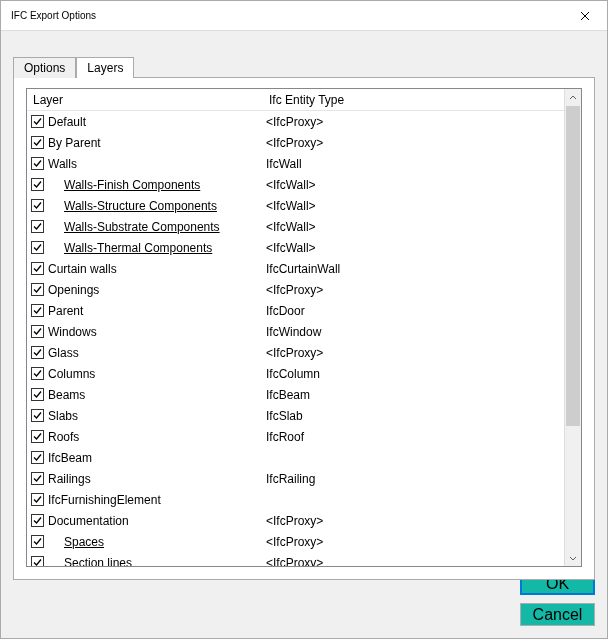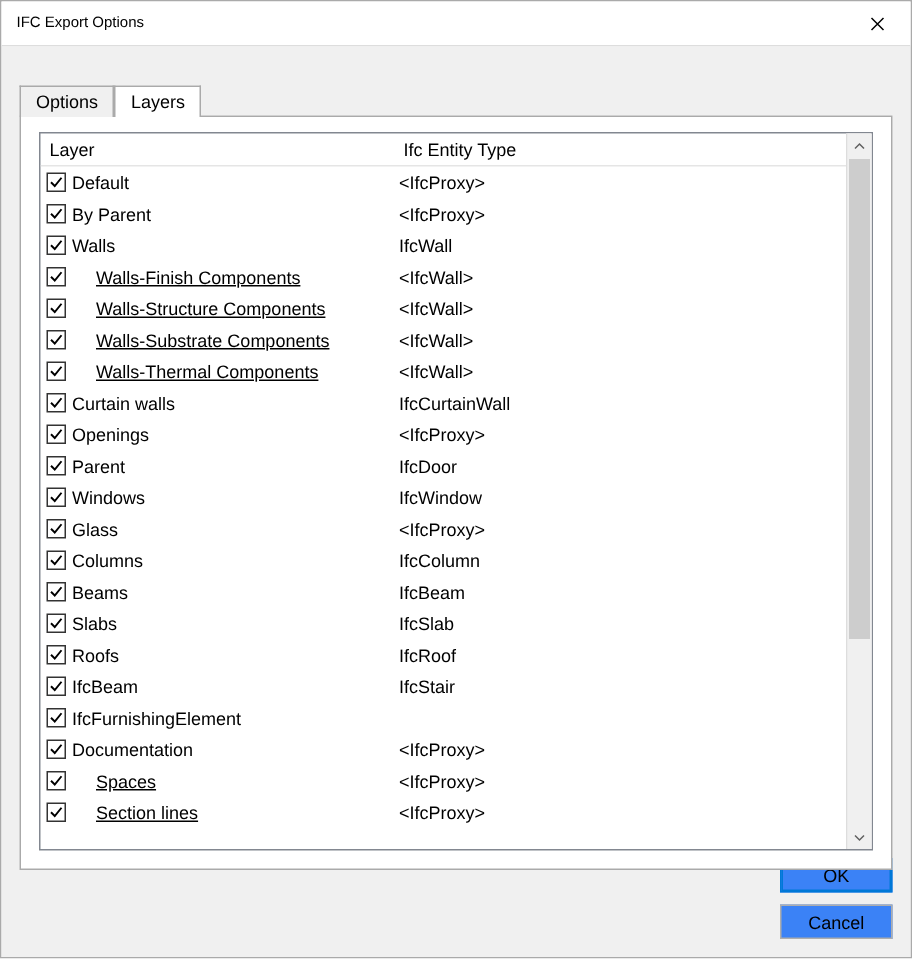--- a/index.html
+++ b/index.html
@@ -136,23 +136,23 @@
     background: #cdcdcd;
   }
   .button-row {
     position: absolute;
     right: 12px;
     bottom: 12px;
     display: flex; flex-direction: column; gap: 8px;
   }
   .btn {
     width: 75px; height: 23px;
-    background: #3b82f6;
+    background: #14b8a6;
     border: 1px solid #adadad;
-    font-family: inherit; font-size: 12px;
+    font-family: inherit; font-size: 16px;
     cursor: default;
     text-align: center;
   }
   .btn.default {
     border: 1px solid #0078d7;
     outline: 1px solid #0078d7;
     outline-offset: -2px;
   }
 </style>
 </head>
@@ -331,21 +331,29 @@
                 <span class="lbl-layer">Roofs</span>
                 <span class="lbl-type">IfcRoof</span>
               </div>
               <div class="row">
                 <span class="chk">
                   <svg viewBox="0 0 11 11">
                     <path d="M2 5.5 L4.5 8 L9 2.5" stroke="#000" stroke-width="1.3" fill="none"></path>
                   </svg>
                 </span>
                 <span class="lbl-layer">IfcBeam</span>
-                <span class="lbl-type">IfcStair</span>
+              </div>
+              <div class="row">
+                <span class="chk">
+                  <svg viewBox="0 0 11 11">
+                    <path d="M2 5.5 L4.5 8 L9 2.5" stroke="#000" stroke-width="1.3" fill="none"></path>
+                  </svg>
+                </span>
+                <span class="lbl-layer">Railings</span>
+                <span class="lbl-type">IfcRailing</span>
               </div>
               <div class="row">
                 <span class="chk">
                   <svg viewBox="0 0 11 11">
                     <path d="M2 5.5 L4.5 8 L9 2.5" stroke="#000" stroke-width="1.3" fill="none"></path>
                   </svg>
                 </span>
                 <span class="lbl-type">IfcFurnishingElement</span>
               </div>
               <div class="row">

